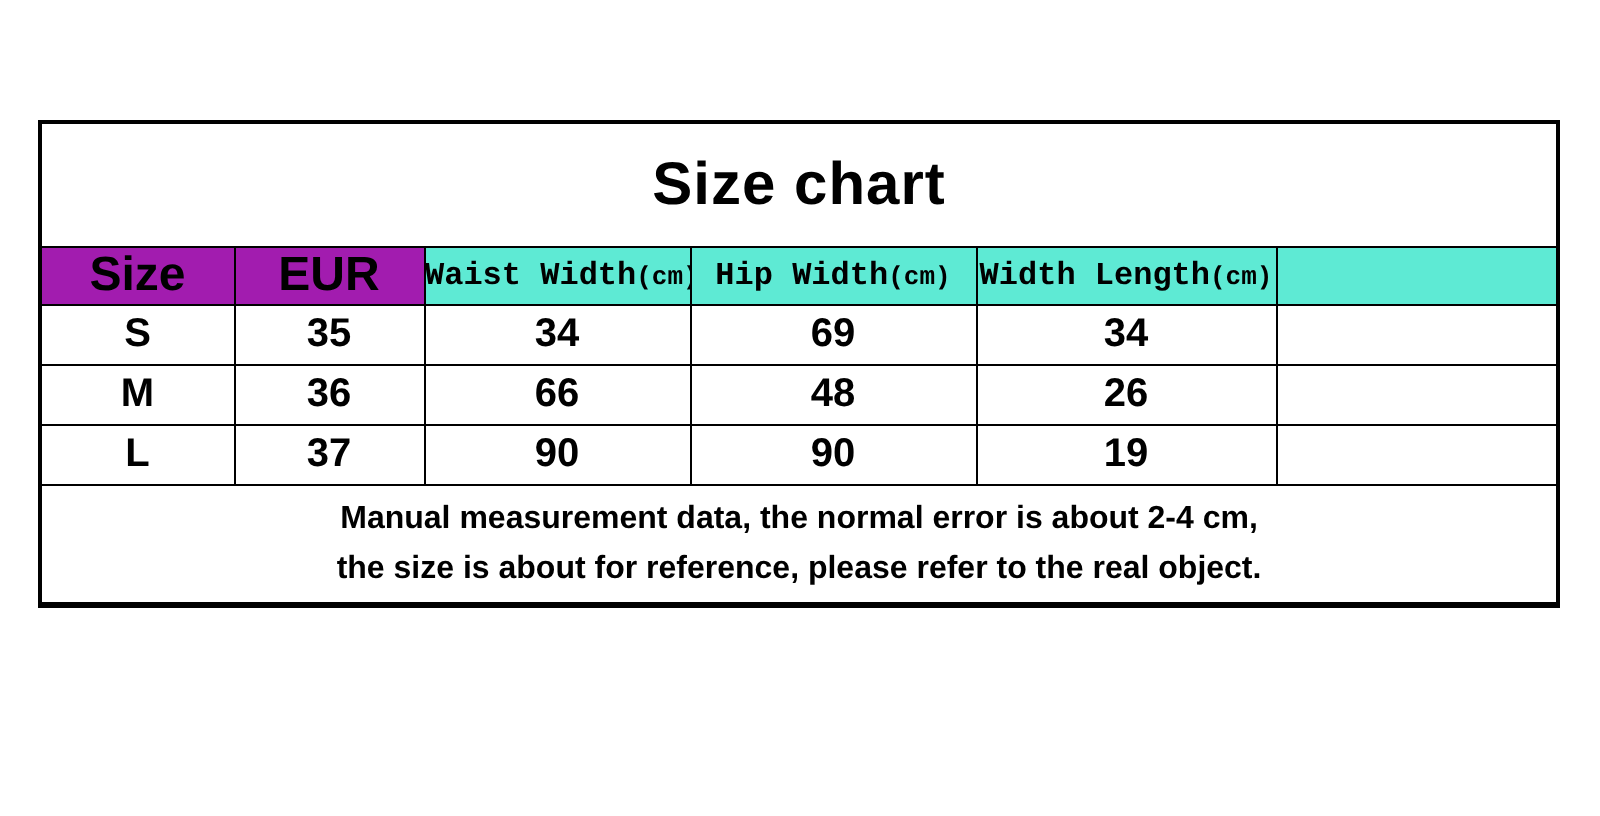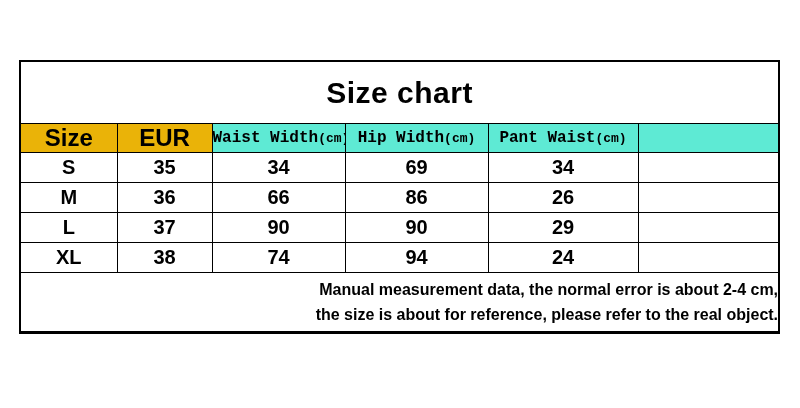--- a/index.html
+++ b/index.html
@@ -35,21 +35,21 @@
   td.title-cell {
     height: 61px;
     font-size: 30px;
     letter-spacing: 0.5px;
   }
   tr.header-row td {
     height: 28px;
   }
   td.header-big {
     font-size: 24px;
-    background: #eab308;
+    background: #a21caf;
   }
   td.header-small {
     font-size: 16px;
     background: #5eead4;
     font-family: Liberation Mono, monospace;
   }
   td.header-small .unit {
     font-size: 13px;
   }
   tr.data-row td {
@@ -58,21 +58,20 @@
   }
   td.size-col, td.eur-col {
     font-size: 21px;
   }
   td.note-cell {
     height: 58px;
     font-size: 16px;
   }
   .note-line {
     line-height: 25px;
-    text-align: right;
   }
 </style>
 </head>
 <body>
 
 <div class="chart-wrap">
   <table class="size-chart">
     <colgroup>
       <col style="width:97px">
       <col style="width:95px">
@@ -92,54 +91,46 @@
         <td class="header-big">
           <span>EUR</span>
         </td>
         <td class="header-small">
           <span>Waist Width</span><span class="unit">(cm)</span>
         </td>
         <td class="header-small">
           <span>Hip Width</span><span class="unit">(cm)</span>
         </td>
         <td class="header-small">
-          <span>Pant Waist</span><span class="unit">(cm)</span>
+          <span>Width Length</span><span class="unit">(cm)</span>
         </td>
         <td class="header-small"></td>
       </tr>
       <tr class="data-row">
         <td class="size-col">S</td>
         <td class="eur-col">35</td>
         <td>34</td>
         <td>69</td>
         <td>34</td>
         <td></td>
       </tr>
       <tr class="data-row">
         <td class="size-col">M</td>
         <td class="eur-col">36</td>
         <td>66</td>
-        <td>86</td>
+        <td>48</td>
         <td>26</td>
         <td></td>
       </tr>
       <tr class="data-row">
         <td class="size-col">L</td>
         <td class="eur-col">37</td>
         <td>90</td>
         <td>90</td>
-        <td>29</td>
-        <td></td>
-      </tr>
-      <tr class="data-row">
-        <td class="size-col">XL</td>
-        <td class="eur-col">38</td>
-        <td>74</td>
-        <td>94</td>
-        <td>24</td>
+        <td>19</td>
         <td></td>
       </tr>
       <tr>
         <td class="note-cell" colspan="6">
           <div class="note-line">Manual measurement data, the normal error is about 2-4 cm,</div>
           <div class="note-line">the size is about for reference, please refer to the real object.</div>
         </td>
       </tr>
     </tbody>
   </table>

